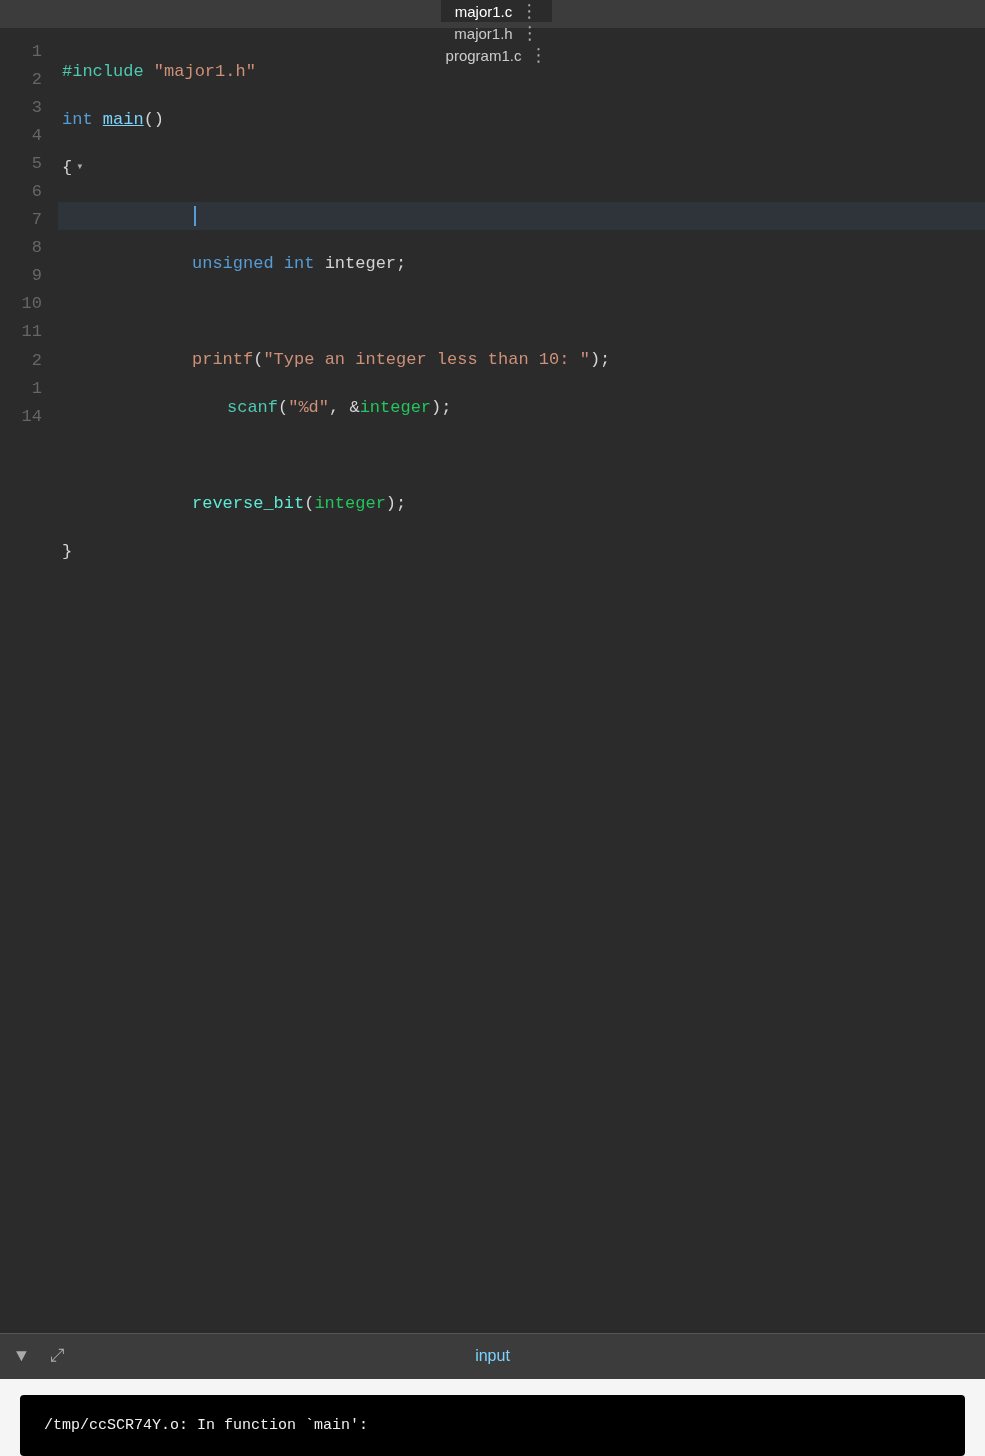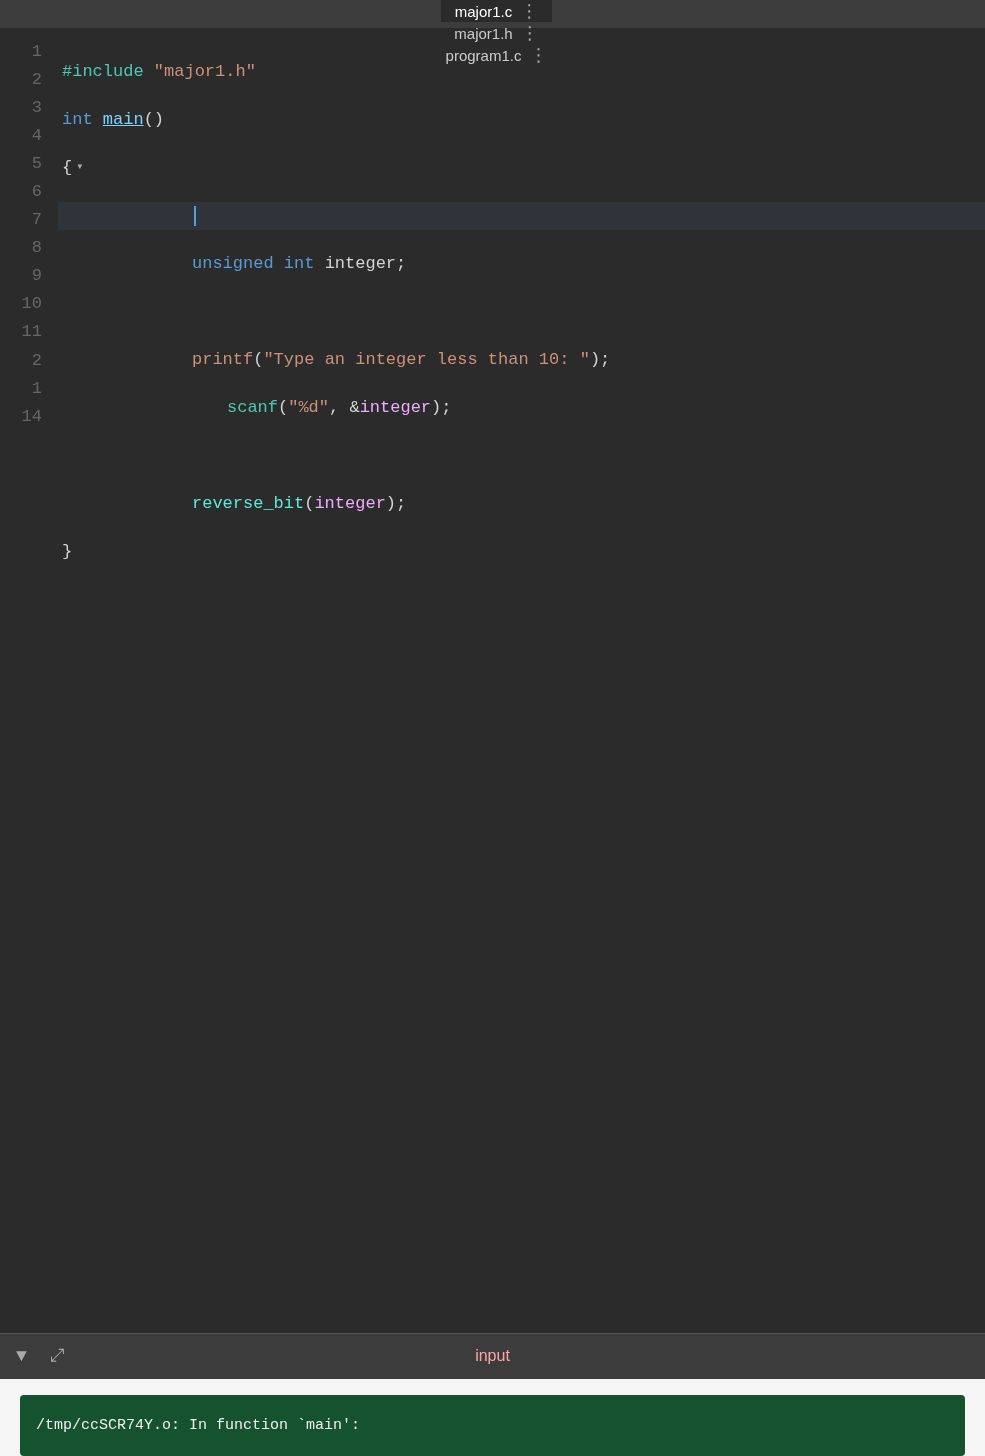--- a/index.html
+++ b/index.html
@@ -111,21 +111,21 @@
     .kw-int { color: #569cd6; }
     .kw-main { color: #7dd3fc; text-decoration: underline; }
     .kw-unsigned { color: #569cd6; }
     .kw-func-printf { color: #ce9178; }
     .kw-func-scanf { color: #4ec9b0; }
     .kw-func-reverse { color: #5eead4; }
     .str-yellow { color: #ce9178; }
     .str-format { color: #ce9178; }
     .punctuation { color: #d4d4d4; }
     .brace { color: #d4d4d4; }
-    .param-color { color: #f0abfc; }
+    .param-color { color: #22c55e; }
     .amp-color { color: #d4d4d4; }
 
     
     .cursor-bar {
       display: inline-block;
       width: 2px;
       height: 20px;
       background: #569cd6;
       vertical-align: middle;
       margin-left: 2px;
@@ -143,21 +143,21 @@
       background: #3c3c3c;
       height: 46px;
       display: flex;
       align-items: center;
       justify-content: center;
       border-top: 1px solid #555;
       position: relative;
     }
 
     .bottom-panel-title {
-      color: #fca5a5;
+      color: #7dd3fc;
       font-family: sans-serif;
       font-size: 16px;
     }
 
     .panel-arrow {
       position: absolute;
       left: 16px;
       color: #aaa;
       font-size: 18px;
       cursor: pointer;
@@ -178,22 +178,22 @@
     }
 
     .compilation-error-text {
       color: #cc0000;
       font-size: 17px;
       font-family: sans-serif;
       margin-bottom: 14px;
     }
 
     .terminal-output {
-      background: #14532d;
-      padding: 18px 16px;
+      background: #000000;
+      padding: 18px 24px;
       color: #d4d4d4;
       font-size: 15px;
       line-height: 1.7;
       font-family: 'Courier New', Courier, monospace;
       border-radius: 4px;
     }
 
     .terminal-line { display: block; }
     .t-white { color: #f0f0f0; }
     .t-orange { color: #ff8c00; }

